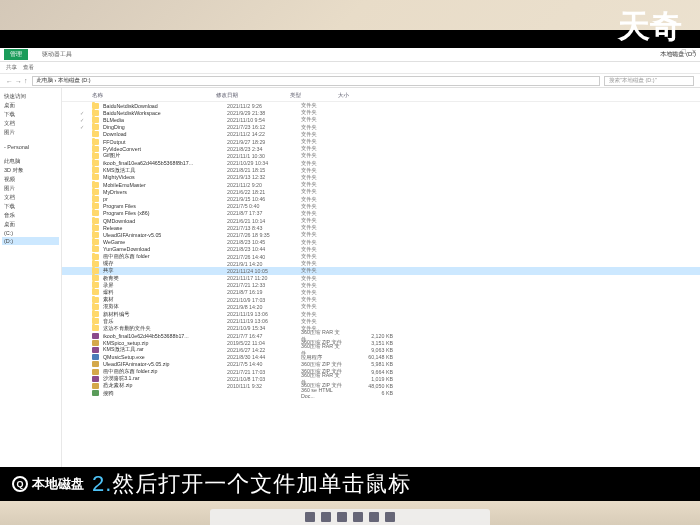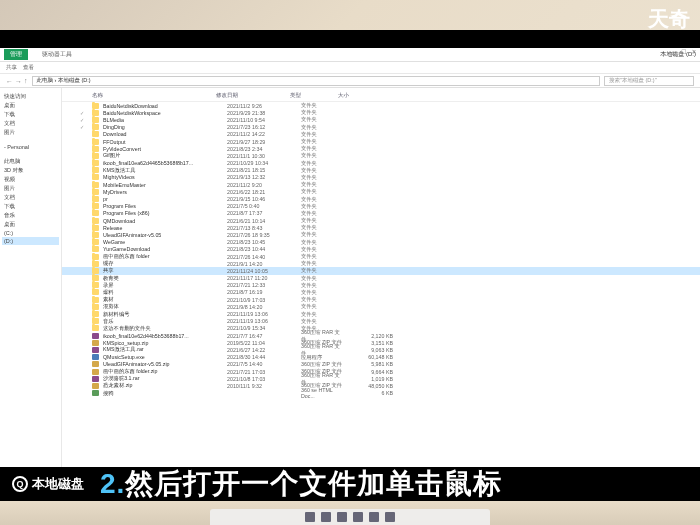--- a/index.html
+++ b/index.html
@@ -1,17 +1,17 @@
 <!DOCTYPE html>
 <html><head>
 <meta charset="utf-8">
 <style>
 *{margin:0;padding:0;box-sizing:border-box;font-family:"Microsoft YaHei","Segoe UI",sans-serif}
 body{width:700px;height:525px;overflow:hidden;background:linear-gradient(135deg,#d4c8b8 0%,#e8dcc8 30%,#f0e8d8 100%);position:relative}
-.brand-top{position:absolute;top:5px;right:10px;color:#fff;font-size:21px;font-weight:bold;z-index:100}
+.brand-top{position:absolute;top:5px;right:18px;color:#fff;font-size:32px;font-weight:bold;z-index:100}
 .black-top{position:absolute;top:30px;left:0;right:0;height:18px;background:#000;z-index:50}
 .explorer{position:absolute;top:48px;left:0;right:0;bottom:58px;background:#fff;display:flex;flex-direction:column;font-size:6px;color:#333}
 .ribbon{height:14px;background:#fff;border-bottom:1px solid #e0e0e0;display:flex;align-items:center;padding:0 4px;gap:8px}
 .ribbon .tab{padding:1px 6px;font-size:6px;color:#555}
 .ribbon .tab.active{background:#1a9c5a;color:#fff}
 .tools-row{height:12px;border-bottom:1px solid #e8e8e8;display:flex;align-items:center;padding:0 6px;gap:6px;font-size:5.5px;color:#666}
 .addr-row{height:14px;display:flex;align-items:center;padding:0 6px;gap:4px;border-bottom:1px solid #e0e0e0}
 .nav-arrows{display:flex;gap:2px;font-size:7px;color:#888}
 .breadcrumb{flex:1;border:1px solid #ccc;height:10px;padding:0 4px;font-size:5.5px;display:flex;align-items:center;color:#333}
 .searchbox{width:90px;border:1px solid #ccc;height:10px;padding:0 4px;font-size:5.5px;color:#999;display:flex;align-items:center}
@@ -37,21 +37,21 @@
 .ic.exe{background:#4a7cb8;border-radius:1px}
 .ic.html{background:#5a9c5a;border-radius:1px}
 .row .c1{width:120px;white-space:nowrap;overflow:hidden;text-overflow:ellipsis}
 .row .c2{width:70px;color:#666}
 .row .c3{width:44px;color:#666}
 .row .c4{width:44px;color:#666;text-align:right}
 .check{width:8px;color:#999;font-size:5px}
 .caption-bar{position:absolute;bottom:24px;left:0;right:0;height:34px;background:#000;display:flex;align-items:center;padding:0 12px;color:#fff;z-index:60}
 .logo{display:flex;align-items:center;gap:4px;font-size:13px;font-weight:bold}
 .logo .circ{width:16px;height:16px;border:2px solid #fff;border-radius:50%;display:flex;align-items:center;justify-content:center;font-size:9px}
-.caption-text{font-size:28px;font-weight:bold;margin-left:16px;letter-spacing:1px}
+.caption-text{font-size:22px;font-weight:normal;margin-left:8px;letter-spacing:1px}
 .caption-text .num{color:#4fc3f7}
 .desk-bottom{position:absolute;bottom:0;left:0;right:0;height:24px;background:linear-gradient(180deg,#e8dcc8,#d8ccb8);z-index:40}
 .taskbar{position:absolute;bottom:0;left:50%;transform:translateX(-50%);width:280px;height:16px;background:rgba(240,240,240,0.9);border-radius:3px 3px 0 0;display:flex;align-items:center;justify-content:center;gap:6px;z-index:45}
 .taskbar .ticon{width:10px;height:10px;background:#667;border-radius:1px}
 </style>
 </head>
 <body>
 
 <div class="brand-top">天奇</div>
 <div class="black-top"></div>

